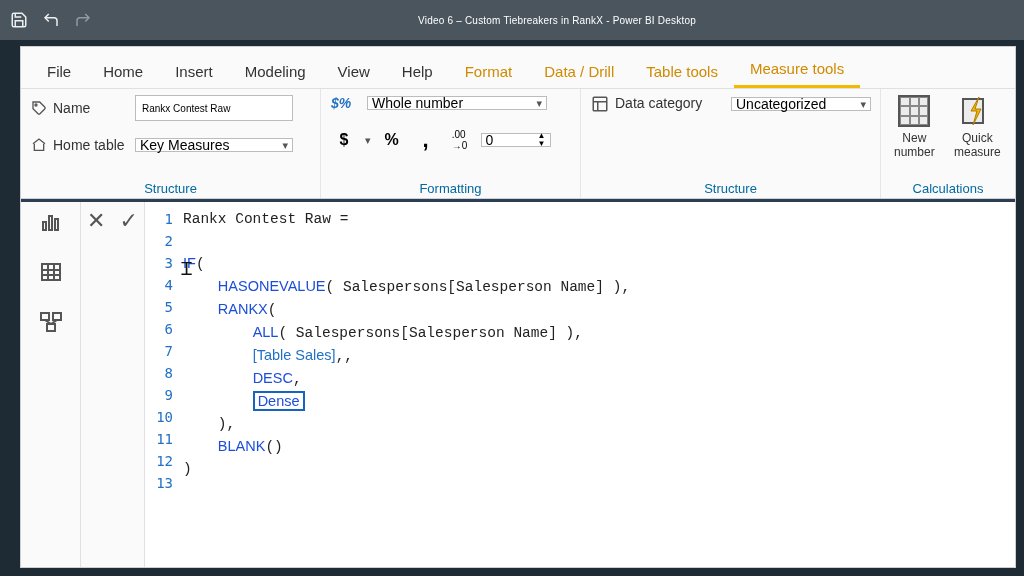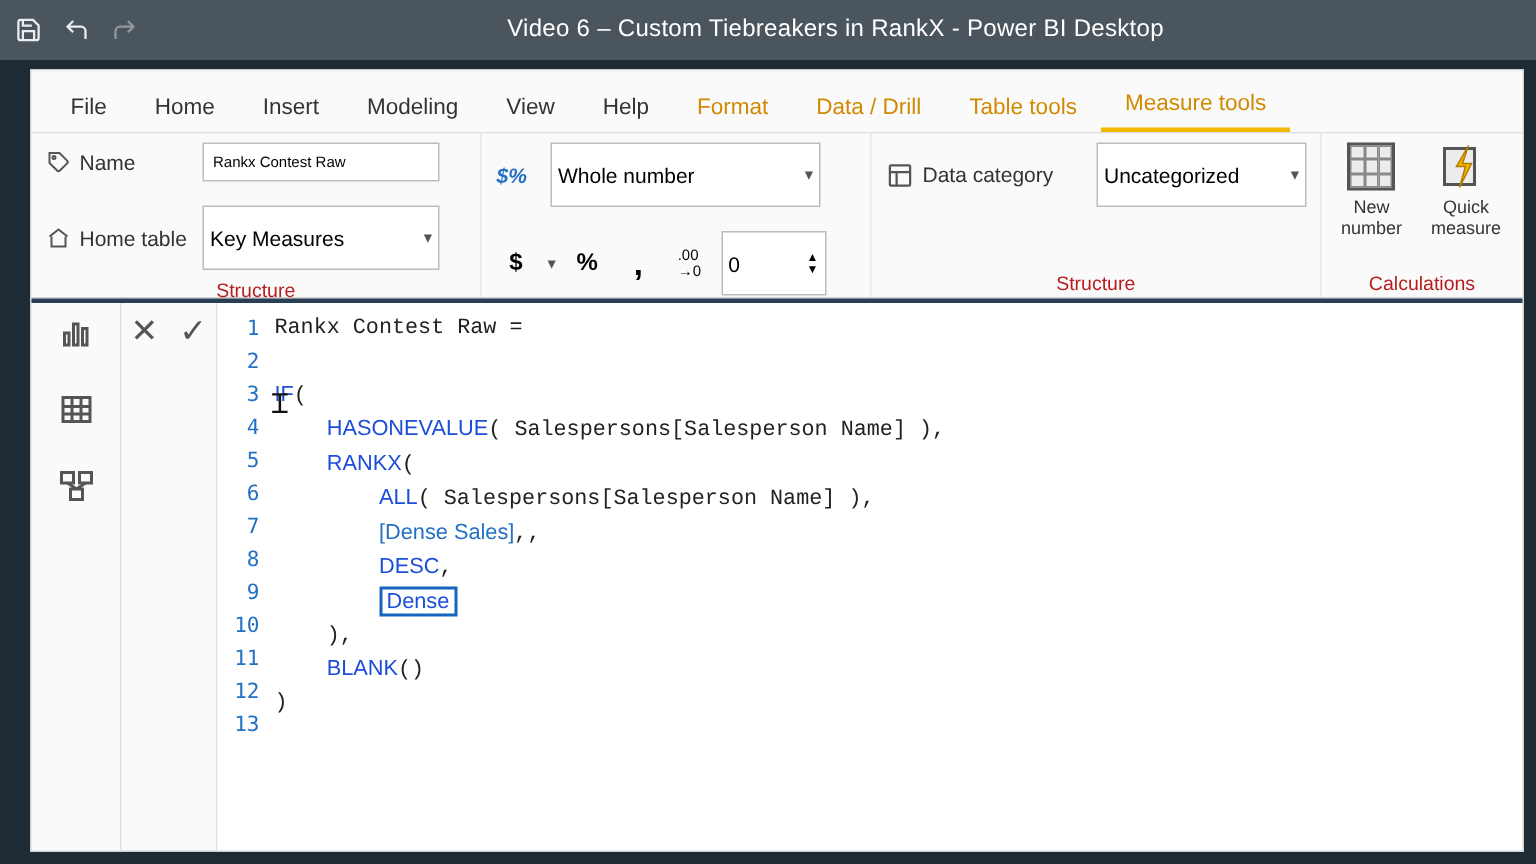--- a/index.html
+++ b/index.html
@@ -2,39 +2,39 @@
 <html><head>
 <meta charset="utf-8">
 <style>
   * { box-sizing: border-box; margin: 0; padding: 0; font-family: "Segoe UI", Arial, sans-serif; }
   html, body { width: 1024px; height: 576px; overflow: hidden; background: #1e2a34; }
   .app { width: 1024px; height: 576px; display: flex; flex-direction: column; }
   
   .titlebar { height: 40px; background: #4a555e; color: #fff; display: flex; align-items: center; font-size: 14px; padding: 0 6px; }
   .titlebar .qat { display: flex; gap: 6px; align-items: center; }
   .titlebar .qat span { width: 26px; height: 26px; display: flex; align-items: center; justify-content: center; opacity: .9; }
-  .titlebar .title { flex: 1; text-align: center; font-size: 16px; color: #fff; letter-spacing: .2px; }
+  .titlebar .title { flex: 1; text-align: center; font-size: 10px; color: #fff; letter-spacing: .2px; }
   
   .frame { flex: 1; background: #1e2a34; padding: 6px 8px 8px 20px; overflow: hidden; }
   .window { width: 100%; height: 100%; background: #fafafa; display: flex; flex-direction: column; border: 1px solid #cfcfcf; }
   
   .tabs { height: 42px; display: flex; align-items: flex-end; padding: 0 10px; background: #fafafa; border-bottom: 1px solid #e0e0e0; }
   .tab { padding: 10px 16px 8px 16px; font-size: 15px; color: #333; cursor: pointer; }
   .tab.accent { color: #d08a00; }
   .tab.active { color: #d08a00; border-bottom: 3px solid #f2b900; }
   
   .ribbon { height: 110px; background: #fafafa; display: flex; border-bottom: 1px solid #d0d0d0; }
   .group { display: flex; flex-direction: column; justify-content: space-between; padding: 6px 10px 2px 10px; border-right: 1px solid #e6e6e6; }
   .group:last-child { border-right: none; }
   .group-content { flex: 1; display: flex; gap: 10px; align-items: flex-start; }
-  .group-label { text-align: center; font-size: 13px; color: #b91c1c; }
+  .group-label { text-align: center; font-size: 13px; color: #0369a1; }
   .field-row { display: flex; align-items: center; gap: 8px; margin-bottom: 6px; }
   .field-label { display: flex; align-items: flex-start; gap: 6px; font-size: 14px; color: #333; min-width: 96px; }
   .text-input { border: 1px solid #bcbcbc; background: #fff; height: 26px; padding: 0 6px; font-size: 10px; }
-  .select { border: 1px solid #bcbcbc; background: #fff; height: 43px; font-size: 14px; padding: 0 4px; display: flex; align-items: center; justify-content: space-between; gap: 6px; }
+  .select { border: 1px solid #bcbcbc; background: #fff; height: 14px; font-size: 14px; padding: 0 4px; display: flex; align-items: center; justify-content: space-between; gap: 6px; }
   .chev { font-size: 11px; color: #555; }
   .fmt-row { display: flex; align-items: center; gap: 8px; }
   .fmt-btn { width: 26px; height: 26px; display: flex; align-items: center; justify-content: center; font-size: 16px; }
   .calc-btn { display: flex; flex-direction: column; align-items: center; gap: 4px; font-size: 12px; text-align: center; color: #333; }
   .calc-btn .icon { width: 32px; height: 32px; background: #ececec; border: 2px solid #555; display: grid; grid-template-columns: repeat(3,1fr); grid-template-rows: repeat(3,1fr); }
   .calc-btn .icon div { border: 1px solid #888; }
   .quick-icon { width: 32px; height: 32px; }
   
   .workspace { flex: 1; display: flex; overflow: hidden; border-top: 3px solid #2a3f55; }
   .view-strip { width: 60px; background: #fafafa; border-right: 1px solid #e0e0e0; padding-top: 8px; display: flex; flex-direction: column; align-items: center; gap: 22px; }
@@ -233,21 +233,21 @@
         </div>
 
         <div class="editor-area">
           <div class="gutter" id="gutter">1<br>2<br>3<br>4<br>5<br>6<br>7<br>8<br>9<br>10<br>11<br>12<br>13</div>
           <div class="code" id="code">Rankx Contest Raw =
 
 <span class="fn">IF</span>(
     <span class="fn">HASONEVALUE</span>( Salespersons[Salesperson Name] ),
     <span class="fn">RANKX</span>(
         <span class="fn">ALL</span>( Salespersons[Salesperson Name] ),
-        <span class="ref">[Dense Sales]</span>,,
+        <span class="ref">[Table Sales]</span>,,
         <span class="fn">DESC</span>,
         <span class="fn boxed">Dense</span>
     ),
     <span class="fn">BLANK</span>()
 )
 <span class="cursor">Ꮖ</span></div>
         </div>
       </div>
     </div>
   </div>

